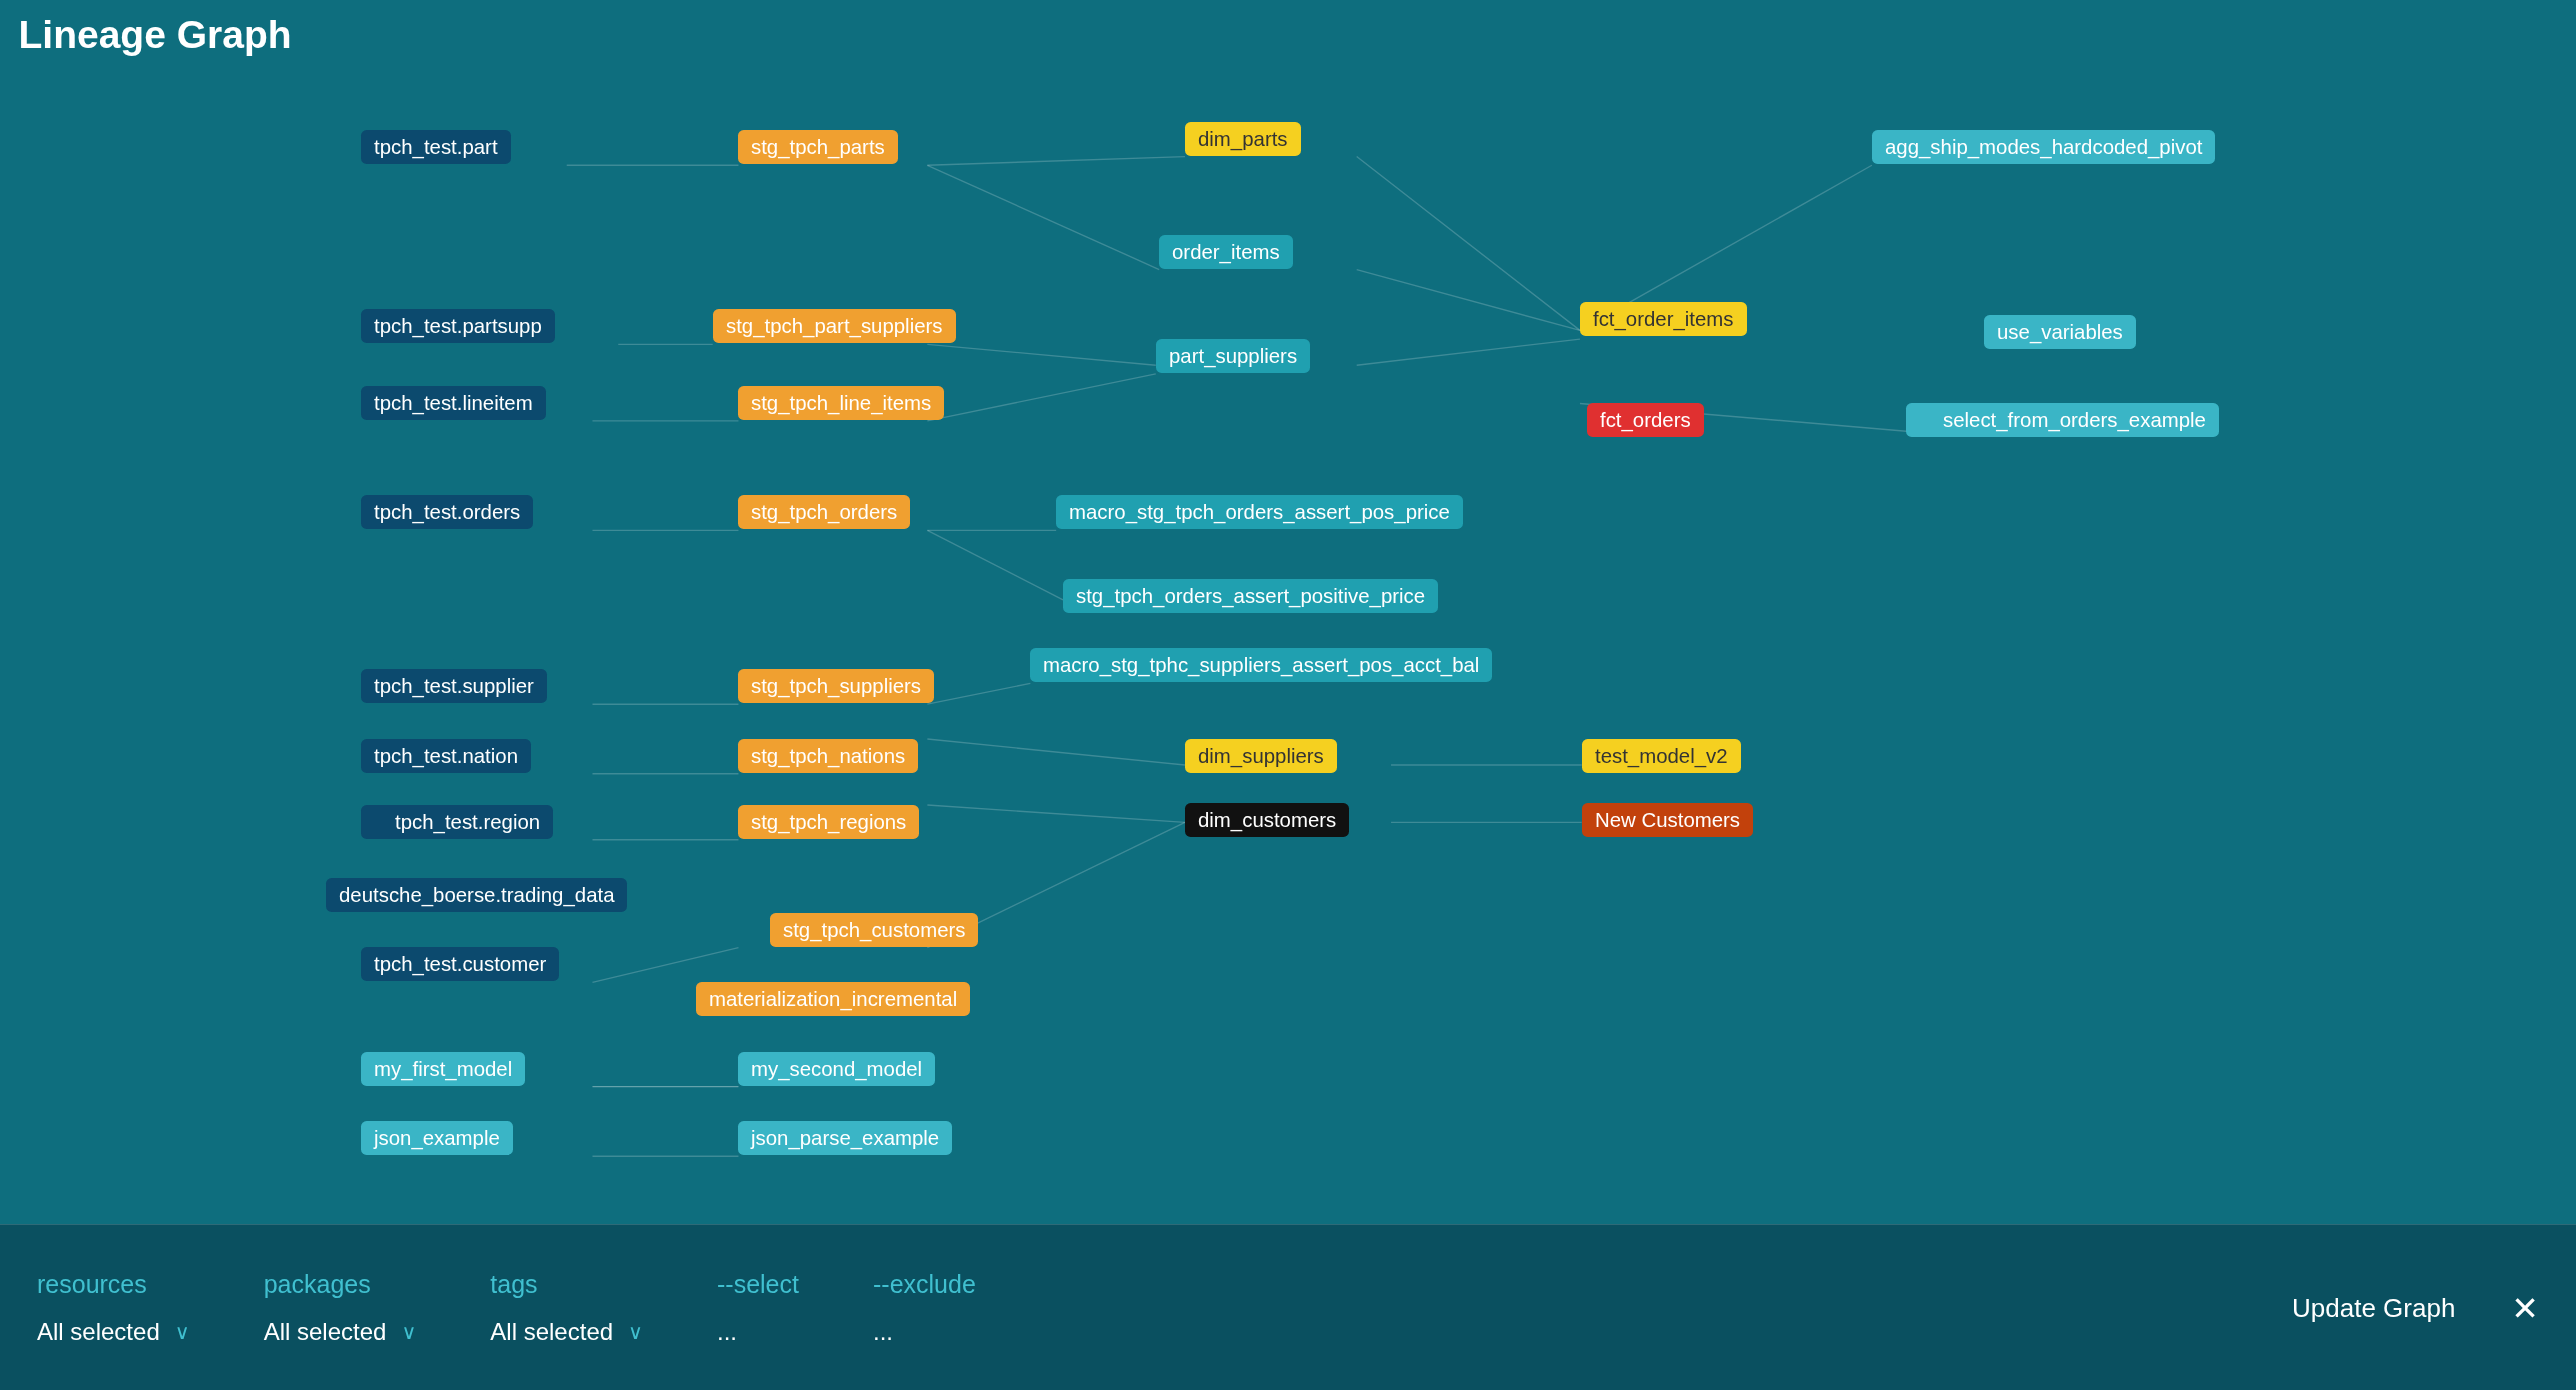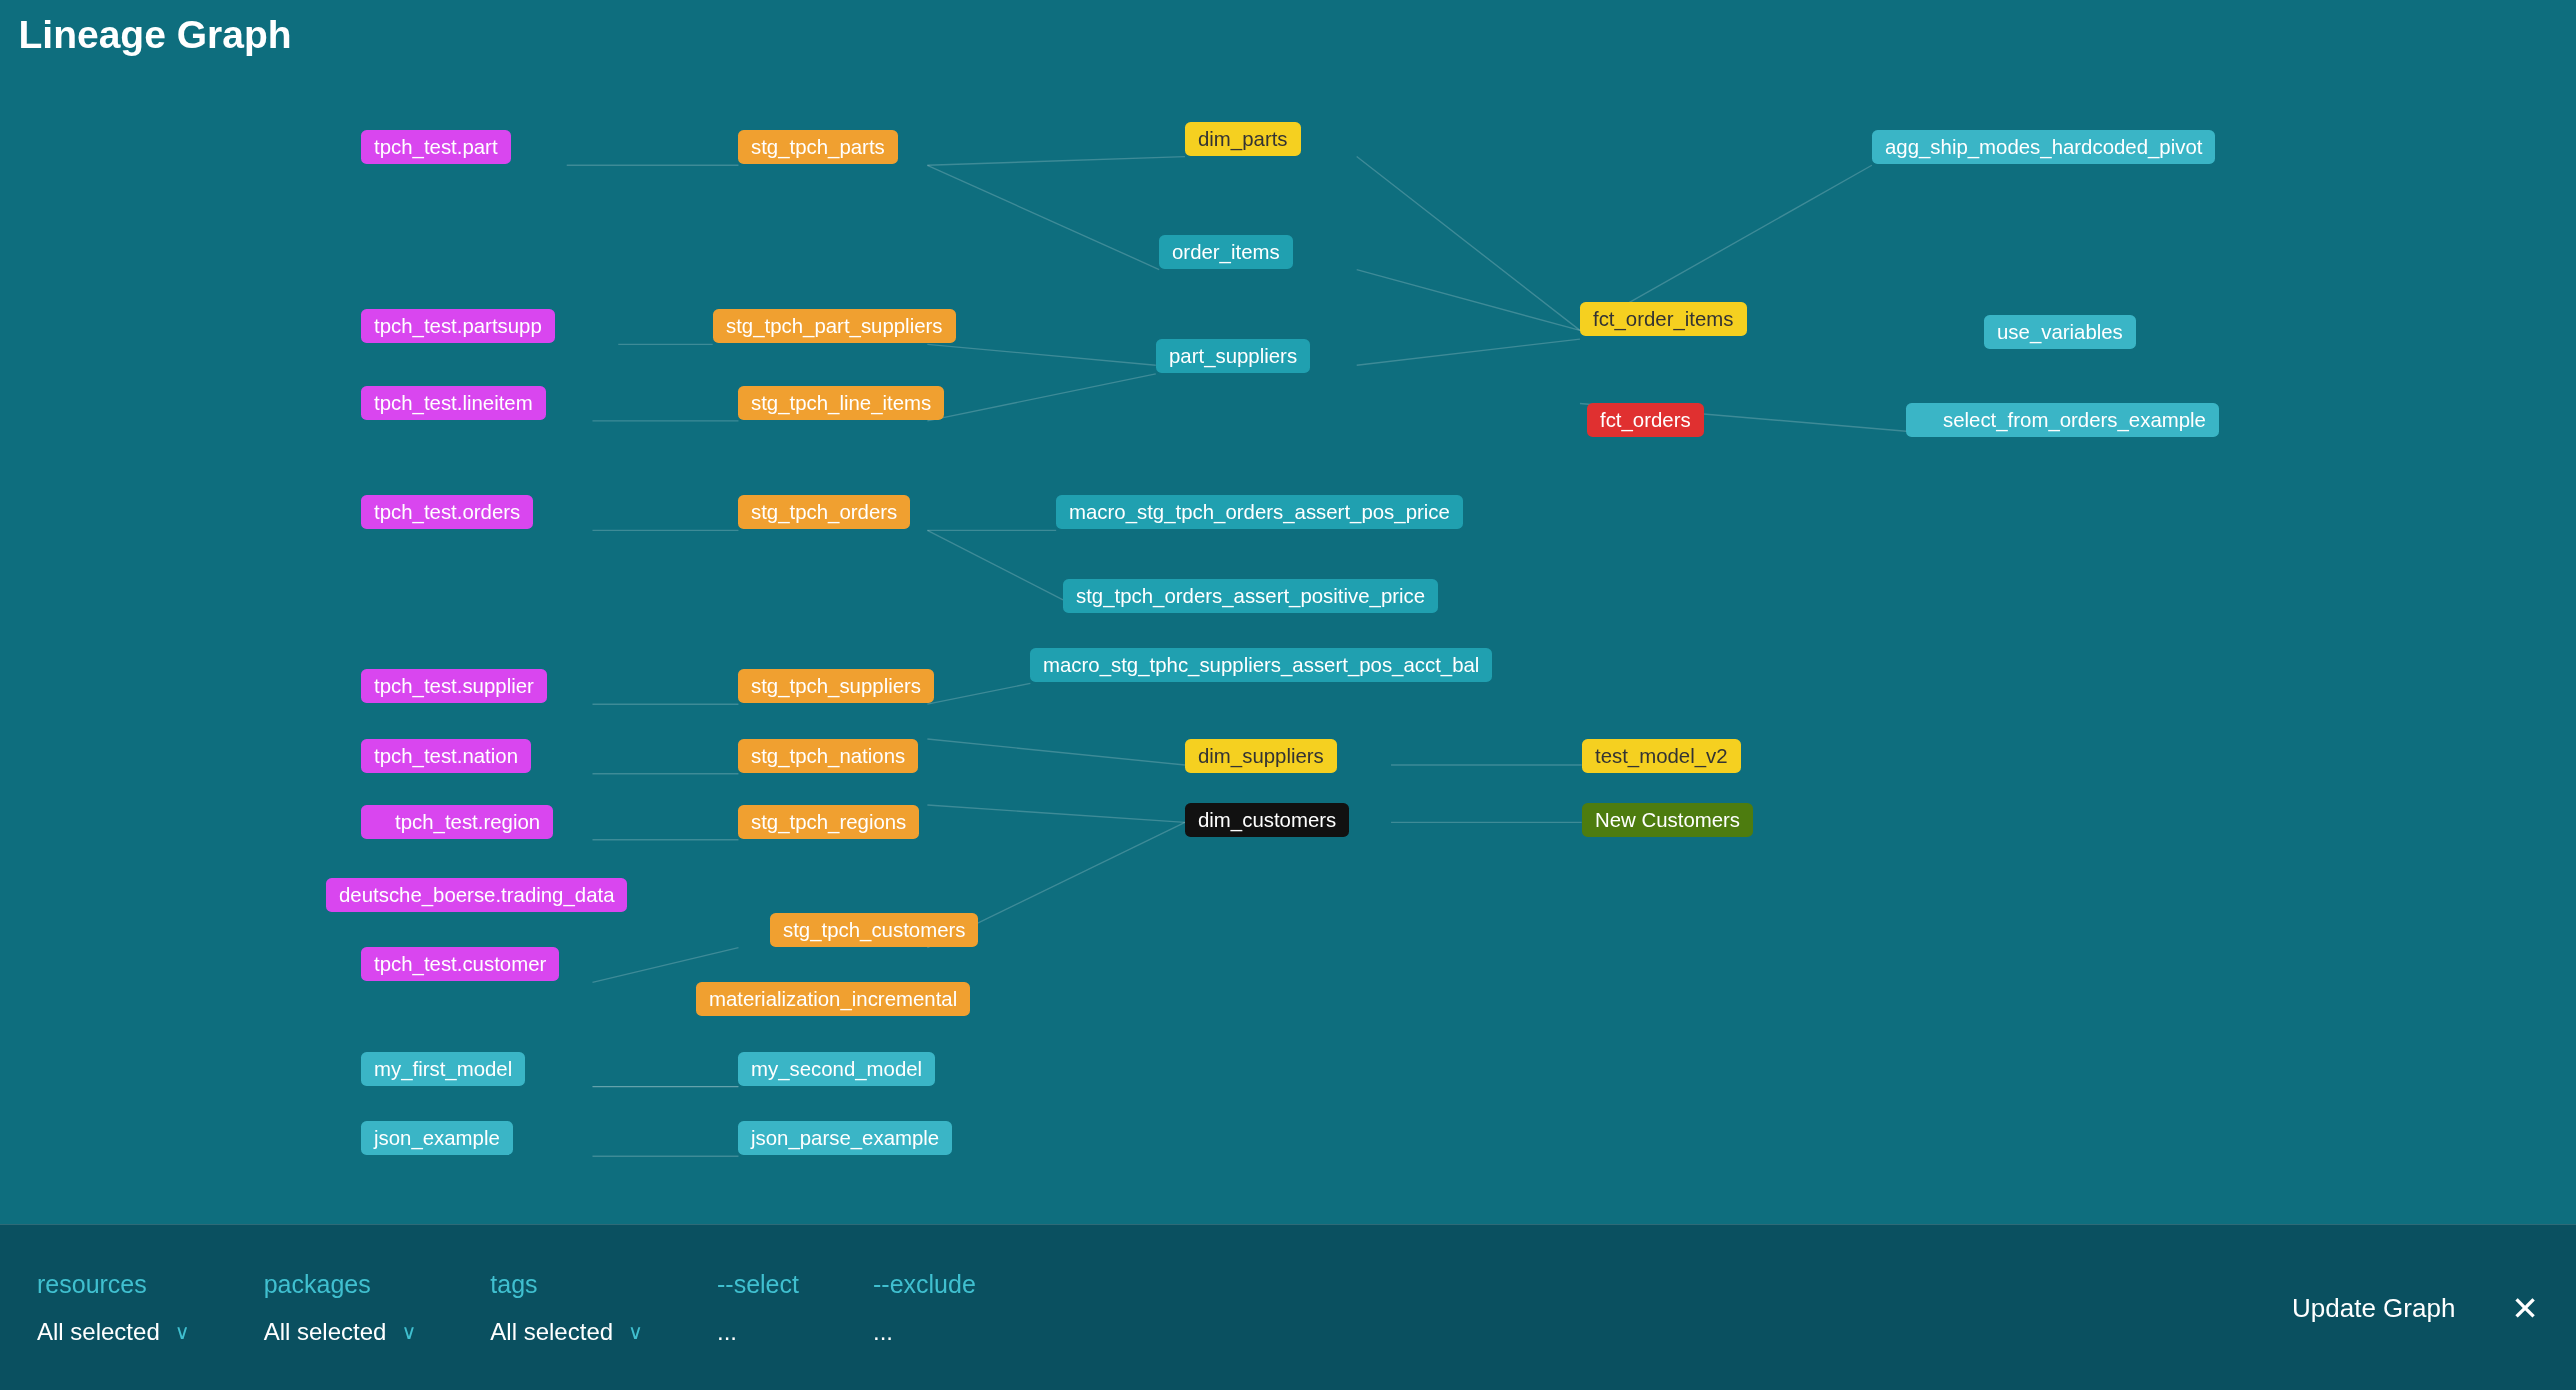--- a/index.html
+++ b/index.html
@@ -25,27 +25,27 @@
       position: absolute;
       border-radius: 5.6px;
       padding: 5.6px 13px;
       font-size: 20.4px;
       font-weight: 500;
       cursor: pointer;
       white-space: nowrap;
       color: #ffffff;
     }
 
-    .node-green { background-color: #d946ef; }
+    .node-green { background-color: #0c4a6e; }
     .node-orange { background-color: #f0a030; }
     .node-cyan { background-color: #3ab5c6; color: #ffffff; }
     .node-yellow { background-color: #f5d020; color: #333; }
     .node-teal { background-color: #20a0b0; }
     .node-red { background-color: #e03030; }
-    .node-pink { background-color: #4d7c0f; text-align: right; }
+    .node-pink { background-color: #c2410c; text-align: right; }
     .node-black { background-color: #111111; }
 
     svg.connections {
       position: absolute;
       top: 0; left: 0;
       width: 100%;
       height: 100%;
       pointer-events: none;
     }
 

